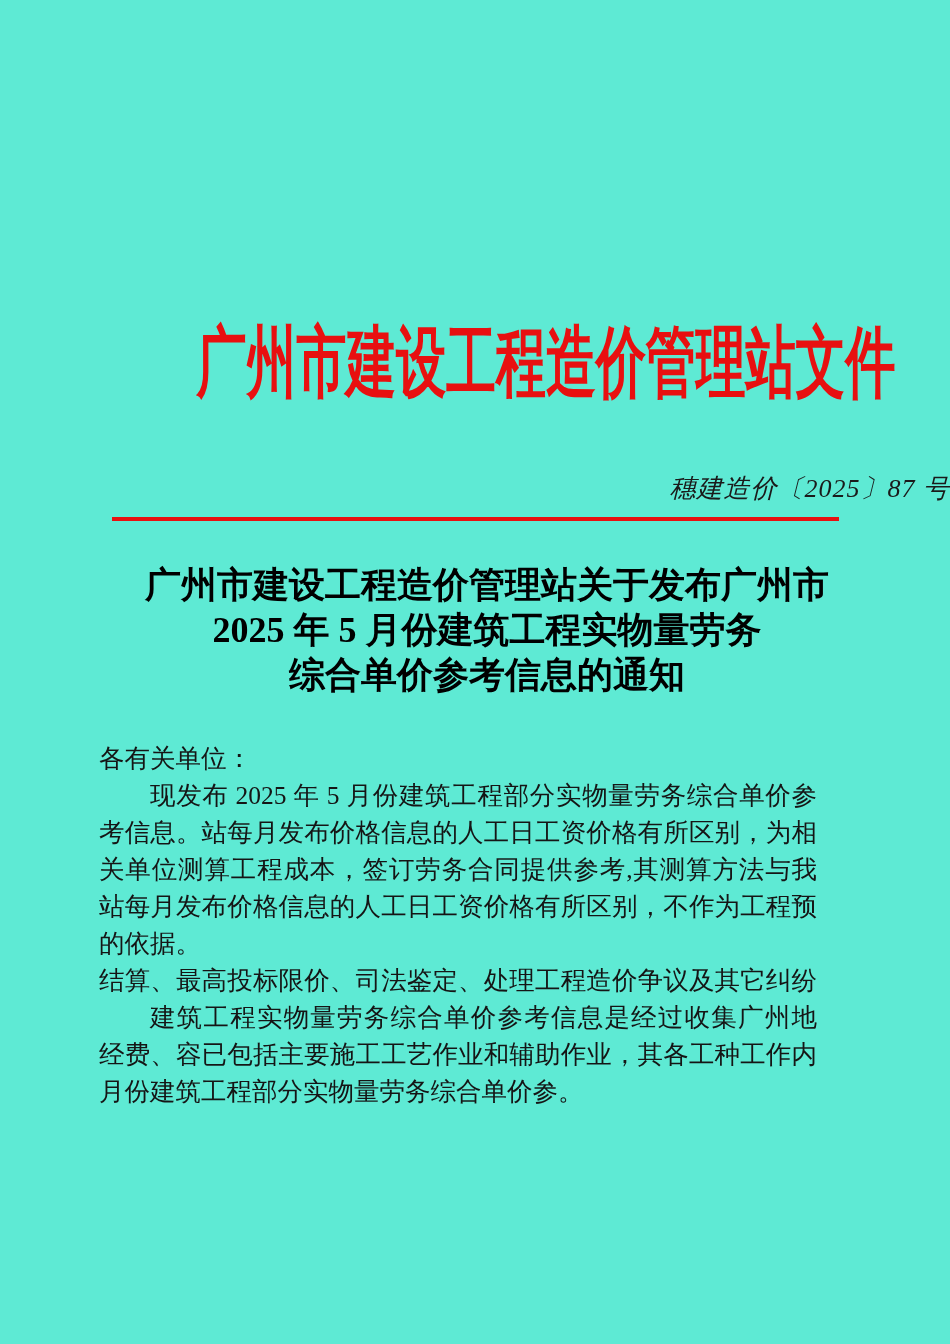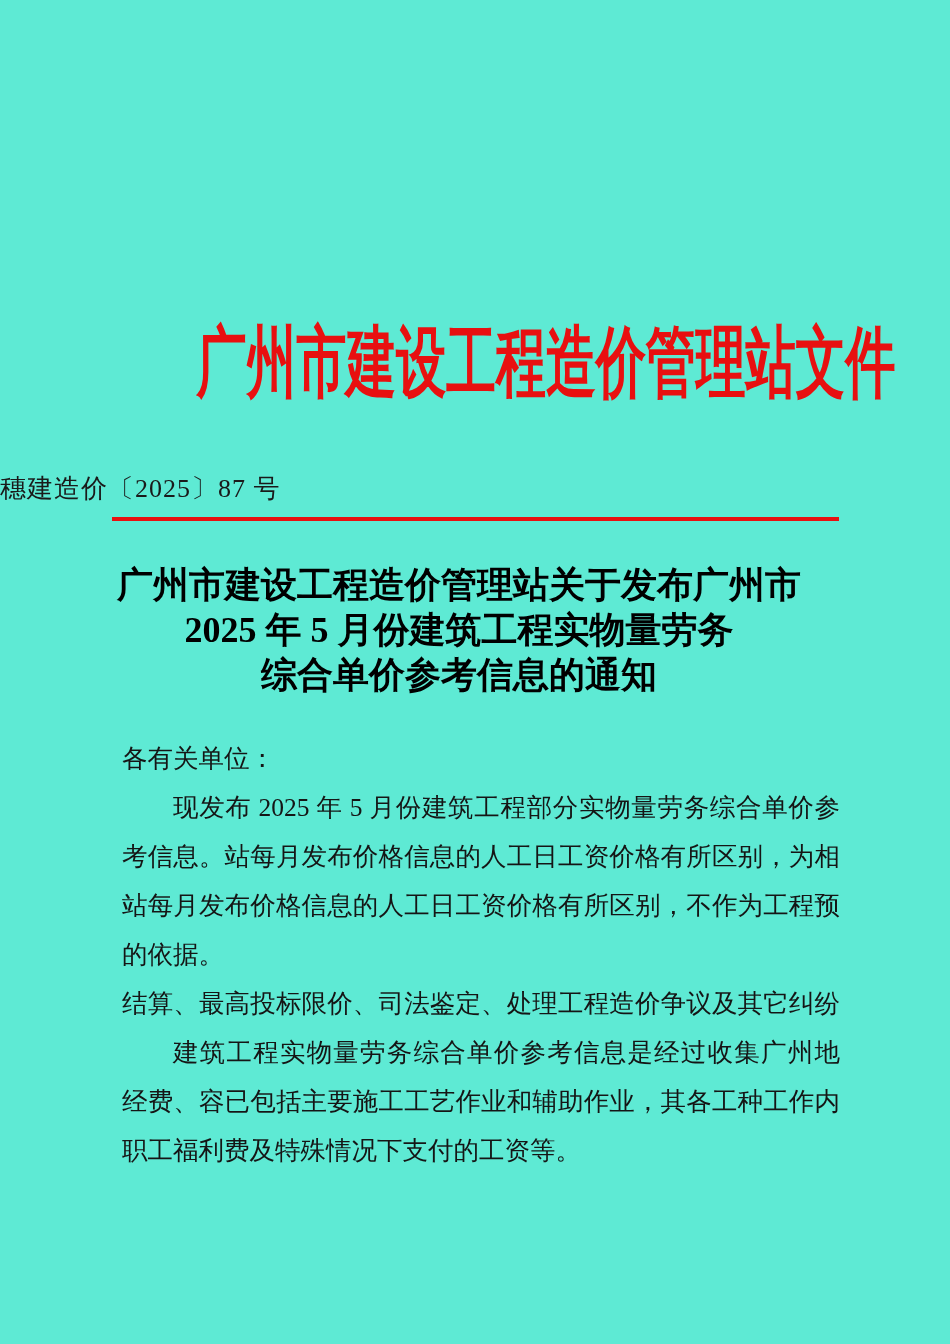--- a/index.html
+++ b/index.html
@@ -34,65 +34,65 @@
     transform: scaleX(0.64);
     transform-origin: center;
   }
 
   
   .doc-number {
     position: absolute;
     top: 473px;
     left: 0;
     width: 950px;
-    text-align: left;
+    text-align: right;
     font-size: 26px;
     line-height: 32px;
     letter-spacing: 1px;
     color: #1a1a1a;
+    font-style: italic;
   }
 
   
   .red-rule {
     position: absolute;
     top: 517px;
     left: 112px;
     width: 727px;
     height: 4px;
     background: var(--red);
   }
 
   
   .doc-title {
     position: absolute;
     top: 563px;
-    left: 46px;
+    left: 74px;
     width: 826px;
     font-size: 36px;
     line-height: 45px;
     font-weight: bold;
     color: #000000;
   }
   .doc-title .line { text-align: center; }
 
   
   .doc-body {
     position: absolute;
     top: 740px;
-    left: 122px;
+    left: 99px;
     width: 718px;
     font-size: 25.5px;
     line-height: 37px;
     color: #151515;
   }
   .salutation { text-align: left; }
   .paragraph .line {
     text-align: justify;
     text-align-last: justify;
-    margin-top: 12px;
   }
   .paragraph .line:first-child { text-indent: 2em; }
   .paragraph .line.last { text-align-last: left; }
 </style>
 </head>
 <body>
 
 <div class="page">
 
   <div class="masthead">
@@ -107,24 +107,25 @@
       <div class="line">广州市建设工程造价管理站关于发布广州市</div>
       <div class="line">2025 年 5 月份建筑工程实物量劳务</div>
       <div class="line last">综合单价参考信息的通知</div>
     </div>
 
   <div class="doc-body">
     <div class="salutation">各有关单位：</div>
     <div class="paragraph">
         <div class="line">现发布 2025 年 5 月份建筑工程部分实物量劳务综合单价参</div>
         <div class="line">考信息。站每月发布价格信息的人工日工资价格有所区别，为相</div>
+        <div class="line">关单位测算工程成本，签订劳务合同提供参考,其测算方法与我</div>
         <div class="line">站每月发布价格信息的人工日工资价格有所区别，不作为工程预</div>
         <div class="line last">的依据。</div>
         <div class="line">结算、最高投标限价、司法鉴定、处理工程造价争议及其它纠纷</div>
       </div>
     <div class="paragraph">
         <div class="line">建筑工程实物量劳务综合单价参考信息是经过收集广州地</div>
         <div class="line">经费、容已包括主要施工工艺作业和辅助作业，其各工种工作内</div>
-        <div class="line last">职工福利费及特殊情况下支付的工资等。</div>
+        <div class="line last">月份建筑工程部分实物量劳务综合单价参。</div>
       </div>
   </div>
 
 </div>
 
 </body></html>

